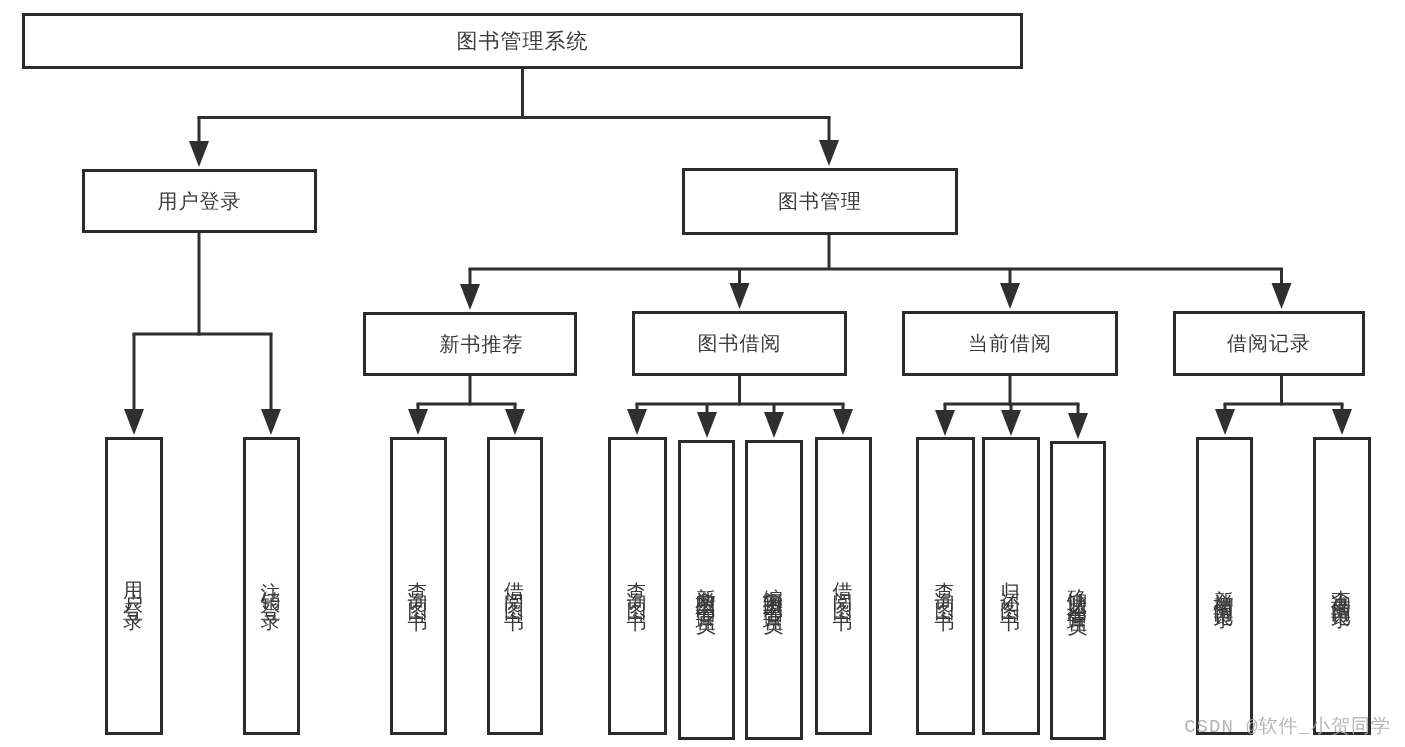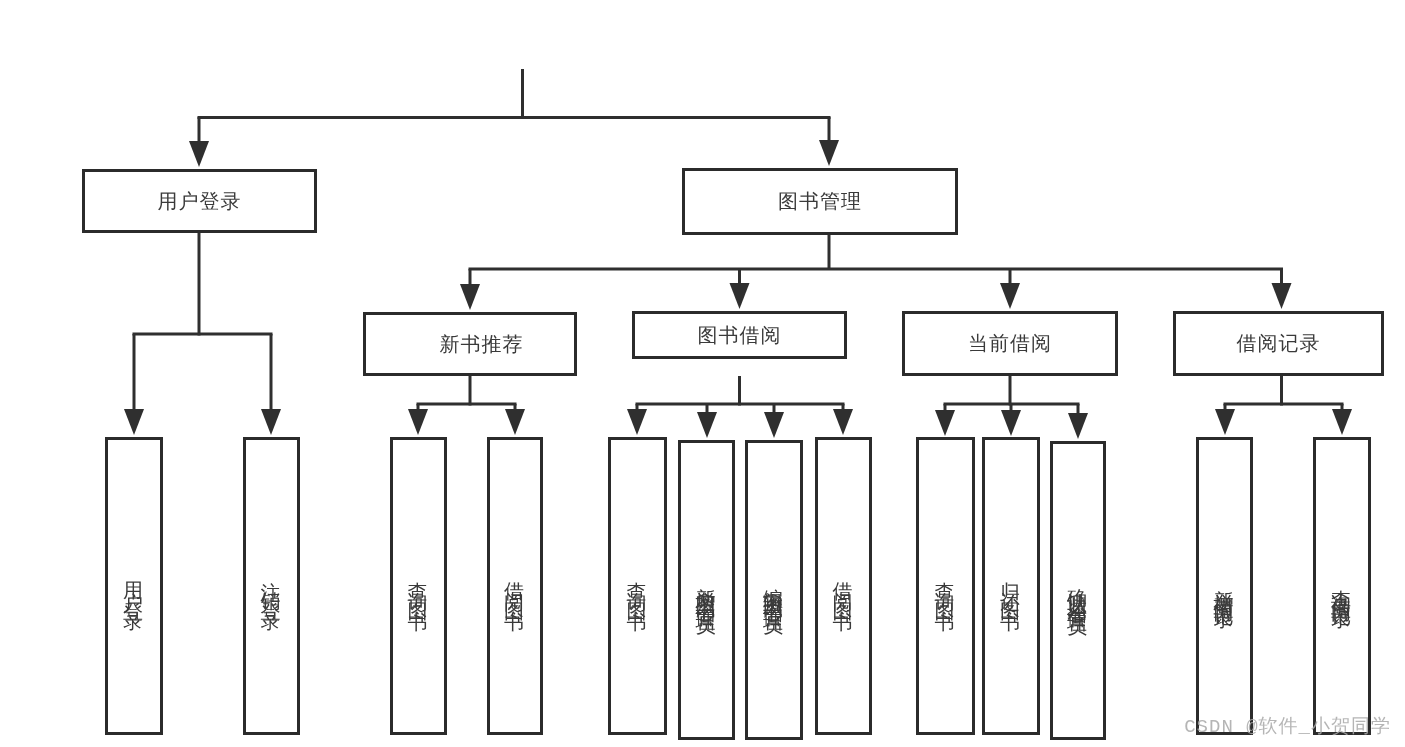--- a/index.html
+++ b/index.html
@@ -110,28 +110,29 @@
     <polygon points="1068,413 1088,413 1078,439" stroke="none"></polygon>
 
     <line x1="1281.5" y1="376" x2="1281.5" y2="405.5" fill="none"></line>
     <line x1="1223.5" y1="404" x2="1343.5" y2="404" fill="none"></line>
     <line x1="1225" y1="404" x2="1225" y2="417" fill="none"></line>
     <polygon points="1215,409 1235,409 1225,435" stroke="none"></polygon>
     <line x1="1342" y1="404" x2="1342" y2="417" fill="none"></line>
     <polygon points="1332,409 1352,409 1342,435" stroke="none"></polygon>
   </svg>
 
+  <div class="hbox title" style="left:22px; top:13px; width:1001px; height:56px;">图书管理系统</div>
 
   <div class="hbox" style="left:82px; top:169px; width:235px; height:64px;">用户登录</div>
   <div class="hbox" style="left:682px; top:168px; width:276px; height:67px;">图书管理</div>
 
   <div class="hbox" style="left:363px; top:312px; width:214px; height:64px;padding-left:23px;">新书推荐</div>
-  <div class="hbox" style="left:632px; top:311px; width:215px; height:48px;">图书借阅</div>
+  <div class="hbox" style="left:632px; top:311px; width:215px; height:65px;">图书借阅</div>
   <div class="hbox" style="left:902px; top:311px; width:216px; height:65px;">当前借阅</div>
-  <div class="hbox" style="left:1173px; top:311px; width:211px; height:65px;">借阅记录</div>
+  <div class="hbox" style="left:1173px; top:311px; width:192px; height:65px;">借阅记录</div>
 
   <div class="vbox" style="left:105px; top:437px; width:58px; height:298px;">
     <span>用户登录</span>
   </div>
   <div class="vbox" style="left:243px; top:437px; width:57px; height:298px;">
     <span>注销登录</span>
   </div>
 
   <div class="vbox" style="left:390px; top:437px; width:57px; height:298px;">
     <span>查询图书</span>

